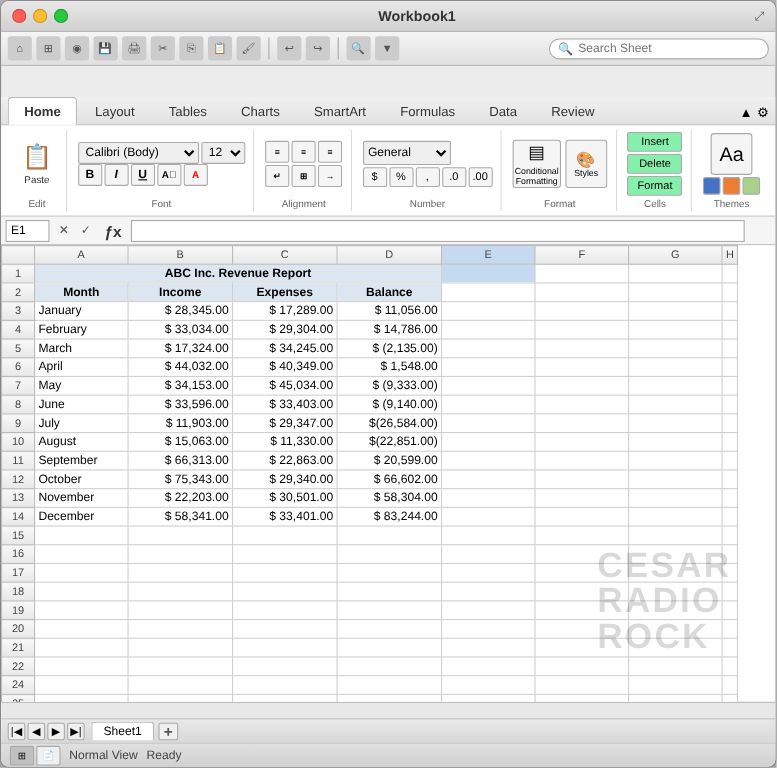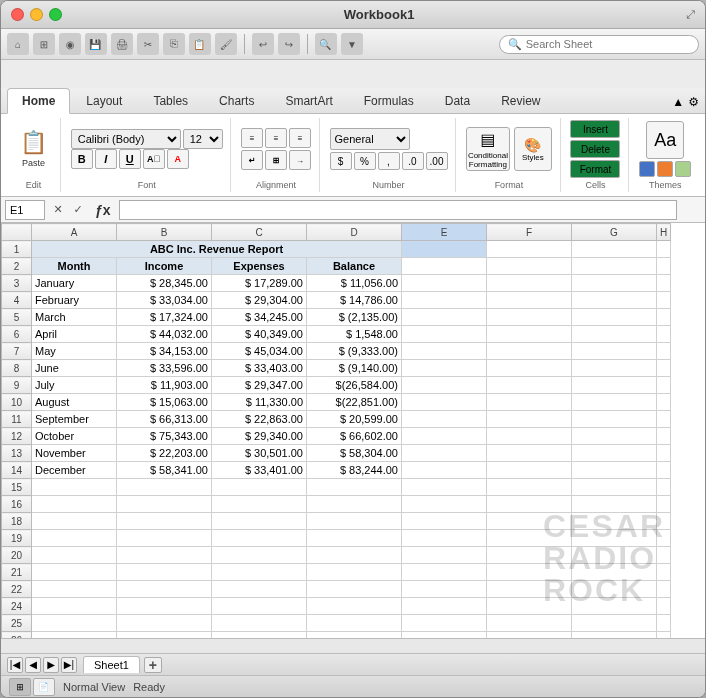--- a/index.html
+++ b/index.html
@@ -191,21 +191,21 @@
     }
     .styles-btn {
       width: 38px; height: 44px; border: 1px solid #aaa; background: #f5f5f5;
       border-radius: 3px; cursor: pointer; font-size: 9px; text-align: center;
       display: flex; flex-direction: column; align-items: center; justify-content: center;
     }
 
     
     .cells-area { display: flex; flex-direction: column; gap: 2px; }
     .cell-btn {
-      width: 50px; height: 18px; border: 1px solid #aaa; background: #15803d;
+      width: 50px; height: 18px; border: 1px solid #aaa; background: #86efac;
       border-radius: 2px; cursor: pointer; font-size: 10px;
       display: flex; align-items: center; justify-content: center;
     }
 
     
     .themes-area { display: flex; flex-direction: column; align-items: center; gap: 2px; }
     .themes-large-btn {
       width: 38px; height: 38px; border: 1px solid #aaa; background: #f5f5f5;
       border-radius: 3px; cursor: pointer; font-size: 18px;
       display: flex; align-items: center; justify-content: center;
@@ -390,21 +390,21 @@
       height: 15px;
       background: #e8e8e8;
       border-top: 1px solid #bbb;
       flex-shrink: 0;
       display: flex;
       align-items: center;
     }
 
     .watermark {
       position: absolute;
-      bottom: 32px;
+      bottom: 44px;
       right: 40px;
       font-size: 32px;
       font-weight: 900;
       color: rgba(0,0,0,0.15);
       line-height: 1;
       text-transform: uppercase;
       letter-spacing: 2px;
       pointer-events: none;
     }
 
@@ -782,20 +782,31 @@
               <td></td>
               <td></td>
               <td></td>
               <td></td>
               <td></td>
               <td></td>
               <td></td>
               <td></td>
             </tr>
             <tr>
+              <th class="row-header">17</th>
+              <td></td>
+              <td></td>
+              <td></td>
+              <td></td>
+              <td></td>
+              <td></td>
+              <td></td>
+              <td></td>
+            </tr>
+            <tr>
               <th class="row-header">18</th>
               <td></td>
               <td></td>
               <td></td>
               <td></td>
               <td></td>
               <td></td>
               <td></td>
               <td></td>
             </tr>

